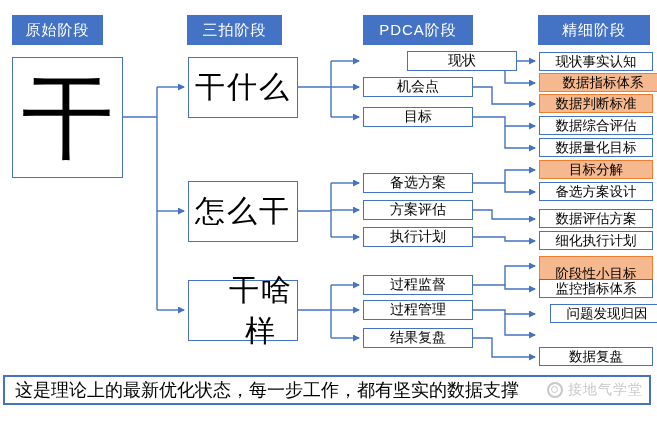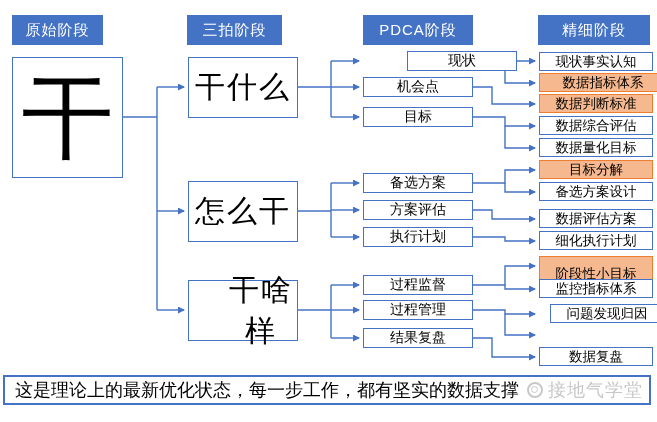--- a/index.html
+++ b/index.html
@@ -31,21 +31,21 @@
   .hl{background:var(--hl-fill);border-color:var(--hl-border);}
   .banner{
     position:absolute;left:3px;top:375px;width:648px;height:30px;
     background:#fff;border:2px solid var(--blue);
     display:flex;align-items:center;
     font-size:18px;color:#000;padding-left:10px;white-space:nowrap;
   }
   .watermark{
     position:absolute;right:6px;top:0;height:100%;
     display:flex;align-items:center;gap:5px;
-    color:var(--wm-gray);font-size:18px;letter-spacing:1px;
+    color:var(--wm-gray);font-size:14px;letter-spacing:1px;
   }
   .wm-logo{
     display:inline-block;width:16px;height:16px;border-radius:50%;
     border:2px solid var(--wm-gray);position:relative;
   }
   .wm-logo::after{
     content:"";position:absolute;left:2px;top:2px;width:5px;height:5px;
     border-radius:50%;border:1.5px solid var(--wm-gray);
   }
 </style>

